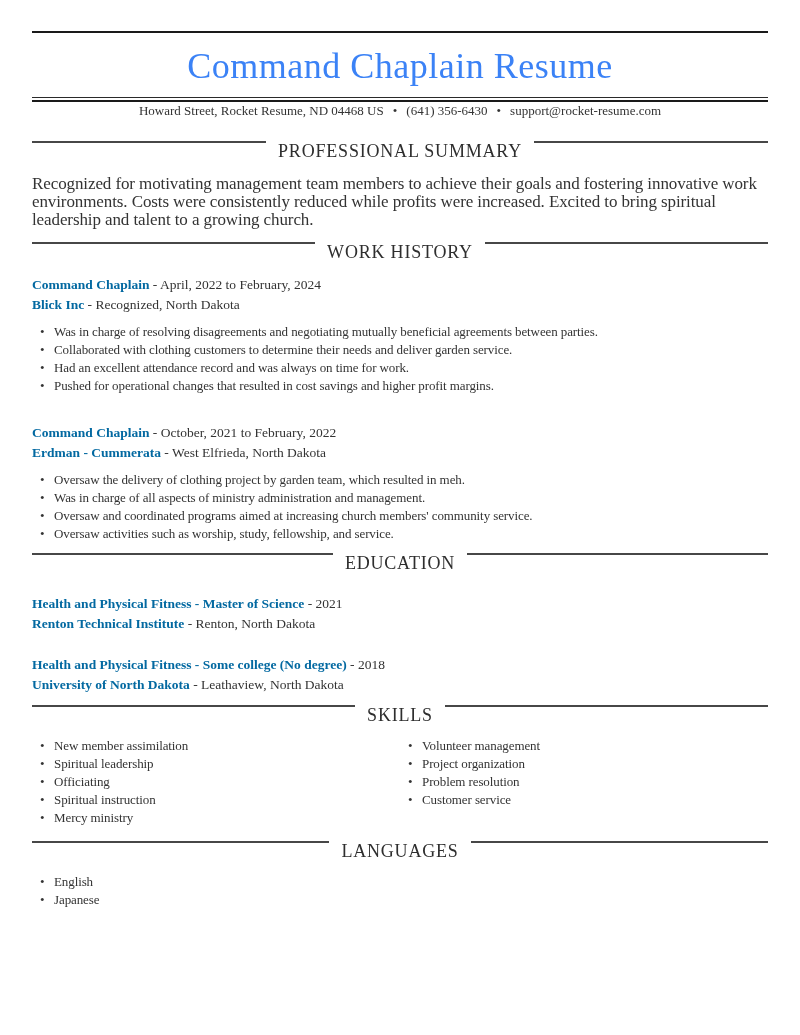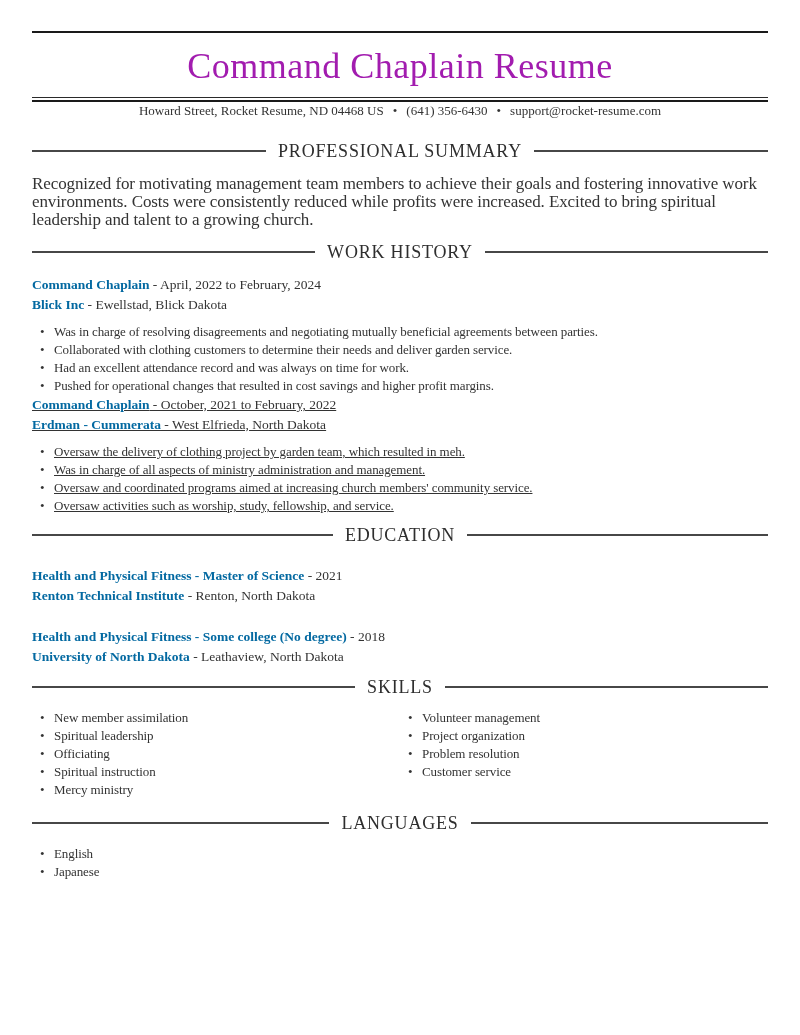--- a/index.html
+++ b/index.html
@@ -18,39 +18,39 @@
     margin-top: 31px;
     height: 2px;
     background: #1a1a1a;
   }
   h1.resume-title {
     margin-top: 11px;
     text-align: center;
     font-size: 36px;
     line-height: 44px;
     font-weight: 400;
-    color: #a21caf;
+    color: #3b82f6;
     letter-spacing: 0.5px;
   }
   .double-rule { margin-top: 9px; }
   .double-rule .thin { height: 1px; background: #2a2a2a; }
   .double-rule .thick { height: 2px; background: #1a1a1a; margin-top: 2px; }
 
   .contact-line {
     text-align: center;
     font-size: 13px;
     line-height: 17px;
     color: #333333;
   }
   .contact-line .sep { padding: 0 9px; color: #333333; }
 
   
   .section-head {
     display: flex;
-    align-items: center;
+    align-items: flex-start;
     gap: 12px;
     height: 20px;
   }
   .section-head .rule { flex: 1; height: 2px; background: #474747; }
   .section-head h2 {
     font-size: 18px;
     line-height: 20px;
     font-weight: 400;
     letter-spacing: 0.8px;
     color: #2e2e2e;
@@ -82,21 +82,21 @@
     font-size: 13px;
     line-height: 18px;
     letter-spacing: -0.1px;
   }
   ul.bullets li::before {
     content: "\2022";
     position: absolute;
     left: 8px;
     top: 0;
   }
-  .job + .job { margin-top: 0; text-decoration: underline; }
+  .job + .job { margin-top: 28px; }
 
   .edu-head { margin-top: 10px; }
   .edu-entry { margin-top: 21px; }
   .edu-line { font-size: 13.5px; line-height: 20px; }
 
   .skills-head { margin-top: 10px; }
   .skills-cols { display: flex; margin-top: 12px; }
   .skills-cols .col { width: 50%; }
   .skills-cols ul.bullets, .lang-list { margin-top: 0; }
 
@@ -130,21 +130,21 @@
     <div class="rule"></div>
     <h2>WORK HISTORY</h2>
     <div class="rule"></div>
   </div>
 
   <div class="job">
     <div class="job-line">
       <b>Command Chaplain</b><span> - April, 2022 to February, 2024</span>
     </div>
     <div class="job-line">
-      <b>Blick Inc</b><span> - Ewellstad, Blick Dakota</span>
+      <b>Blick Inc</b><span> - Recognized, North Dakota</span>
     </div>
     <ul class="bullets">
       <li>Was in charge of resolving disagreements and negotiating mutually beneficial agreements between parties.</li>
       <li>Collaborated with clothing customers to determine their needs and deliver garden service.</li>
       <li>Had an excellent attendance record and was always on time for work.</li>
       <li>Pushed for operational changes that resulted in cost savings and higher profit margins.</li>
     </ul>
   </div>
 
   <div class="job">

